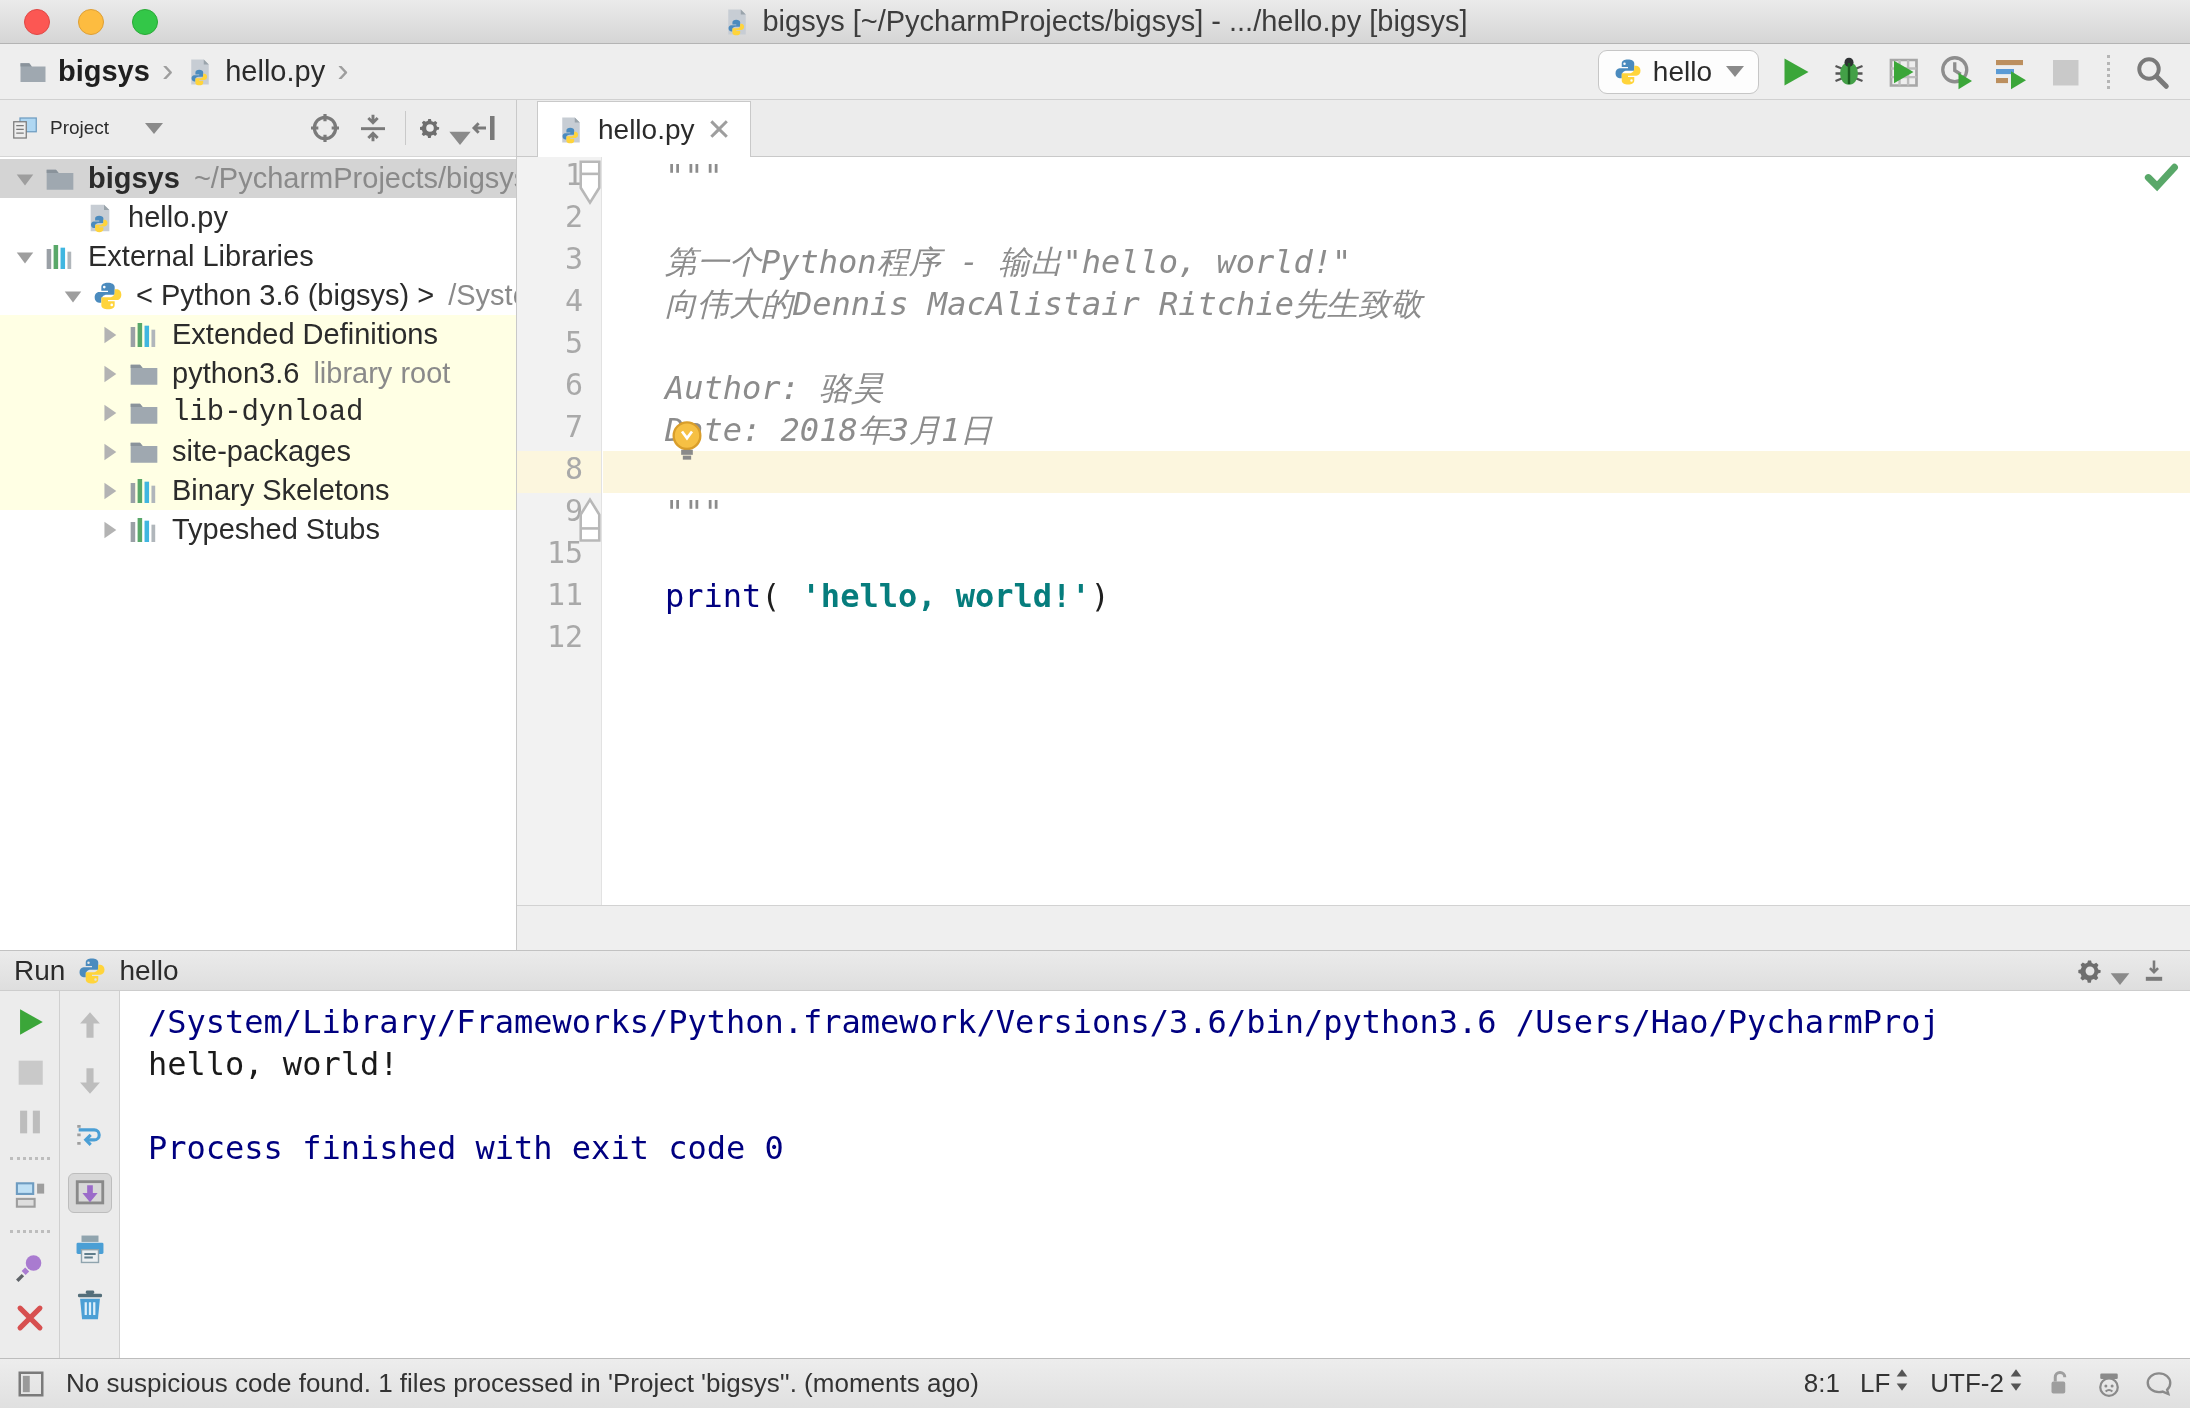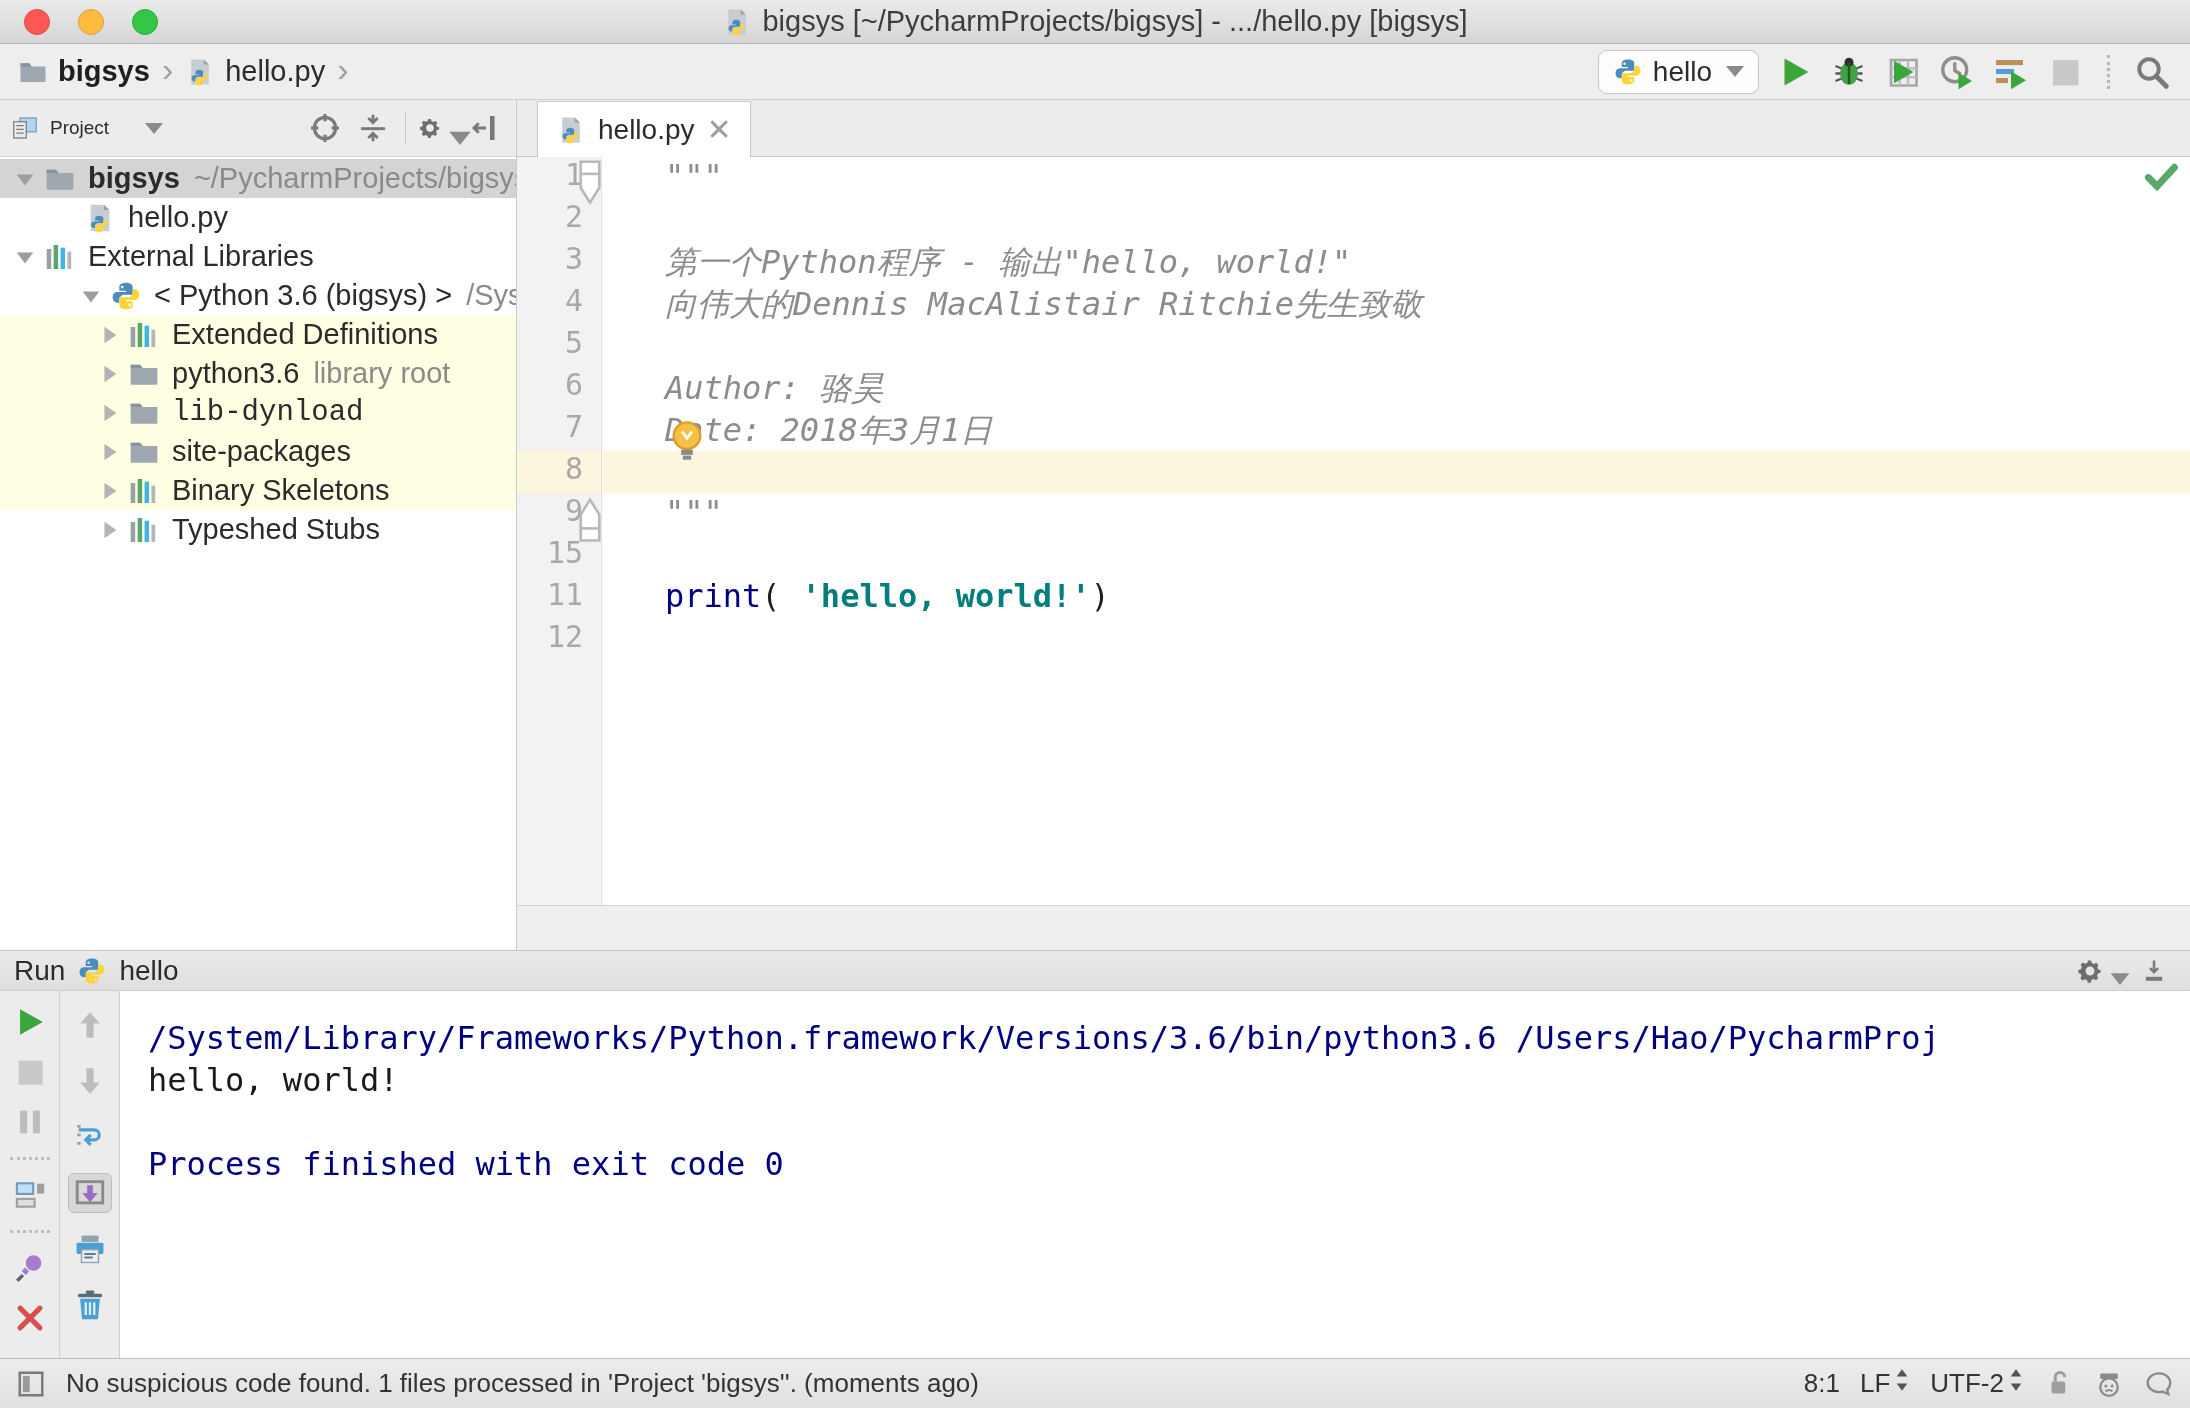--- a/index.html
+++ b/index.html
@@ -79,21 +79,21 @@
   .rh-spacer { flex:1; }
   .rh-btn { display:flex; align-items:center; justify-content:center; width:44px; height:34px; }
   .run-body { flex:1; display:flex; min-height:0; }
   .run-toolbar { width:120px; flex:0 0 120px; background:#ececec; border-right:1px solid #d0d0d0; display:flex; }
   .rt-col { width:59px; display:flex; flex-direction:column; align-items:center; padding-top:14px; gap:16px; }
   .rt-col.second { border-left:1px solid #d0d0d0; width:60px; }
   .rt-btn { width:44px; height:40px; display:flex; align-items:center; justify-content:center; }
   .rt-btn svg { width:34px; height:34px; }
   .rt-btn.selected { background:#d8d8d8; border:1px solid #bdbdbd; border-radius:6px; }
   .rt-sep { width:40px; border-top:3px dotted #bdbdbd; margin:2px 0; }
-  .console { flex:1; background:#fff; padding:28px 0 0 28px; overflow:hidden; }
+  .console { flex:1; background:#fff; padding:12px 0 0 28px; overflow:hidden; }
   .console-line { height:42px; font:32px "DejaVu Sans Mono", monospace; white-space:pre; }
   .console-line.sys { color:#000080; }
   .console-line.out { color:#1a1a1a; }
 
   
   .statusbar { flex:0 0 50px; height:50px; background:linear-gradient(#ededed,#e0e0e0); border-top:1px solid #bdbdbd; display:flex; align-items:center; padding:0 16px; gap:20px; font-size:26px; color:#333; }
   .sb-msg { flex:1; white-space:nowrap; overflow:hidden; }
   .sb-item { display:flex; align-items:center; gap:4px; }
   .sb-item svg { width:30px; height:30px; }
   .sb-updown svg { width:16px; height:26px; }
@@ -293,21 +293,21 @@
             <span class="tree-icon">
               <svg viewBox="0 0 24 24">
                 <rect x="2" y="6" width="3.4" height="15" fill="#9aa0a6"></rect>
                 <rect x="7.2" y="3" width="3.4" height="18" fill="#59A869"></rect>
                 <rect x="12.4" y="5" width="3.4" height="16" fill="#40B6E0"></rect>
                 <rect x="17.6" y="8" width="2.8" height="13" fill="#b0b6bb"></rect>
               </svg>
             </span>
             <span class="tree-label">External Libraries</span>
           </div>
-          <div class="tree-row" style="padding-left: 74px; text-align: center;">
+          <div class="tree-row" style="padding-left: 56px; text-align: center;">
             <span class="tree-arrow">
               <svg viewBox="0 0 12 12">
                 <path d="M1.5 3.5h9L6 9.5z" fill="#9e9e9e"></path>
               </svg>
             </span>
             <span class="tree-icon">
               <svg viewBox="0 0 24 24">
                 <path fill="#4B8BBE" d="M11.9 2C9 2 7 3.2 7 5.1V8h5v1H5.3C3.4 9 2 10.7 2 13s1.4 4 3.3 4H7v-2.3C7 12.6 8.8 11 11 11h6V5.1C17 3.2 14.8 2 11.9 2zM9.2 4.3a1 1 0 110 2 1 1 0 010-2z"></path>
                 <path fill="#FFD43B" d="M12.1 22c2.9 0 4.9-1.2 4.9-3.1V16h-5v-1h6.7c1.9 0 3.3-1.7 3.3-4s-1.4-4-3.3-4H17v2.3C17 11.4 15.2 13 13 13H7v5.9C7 20.8 9.2 22 12.1 22zm2.7-2.3a1 1 0 110-2 1 1 0 010 2z"></path>
               </svg>

